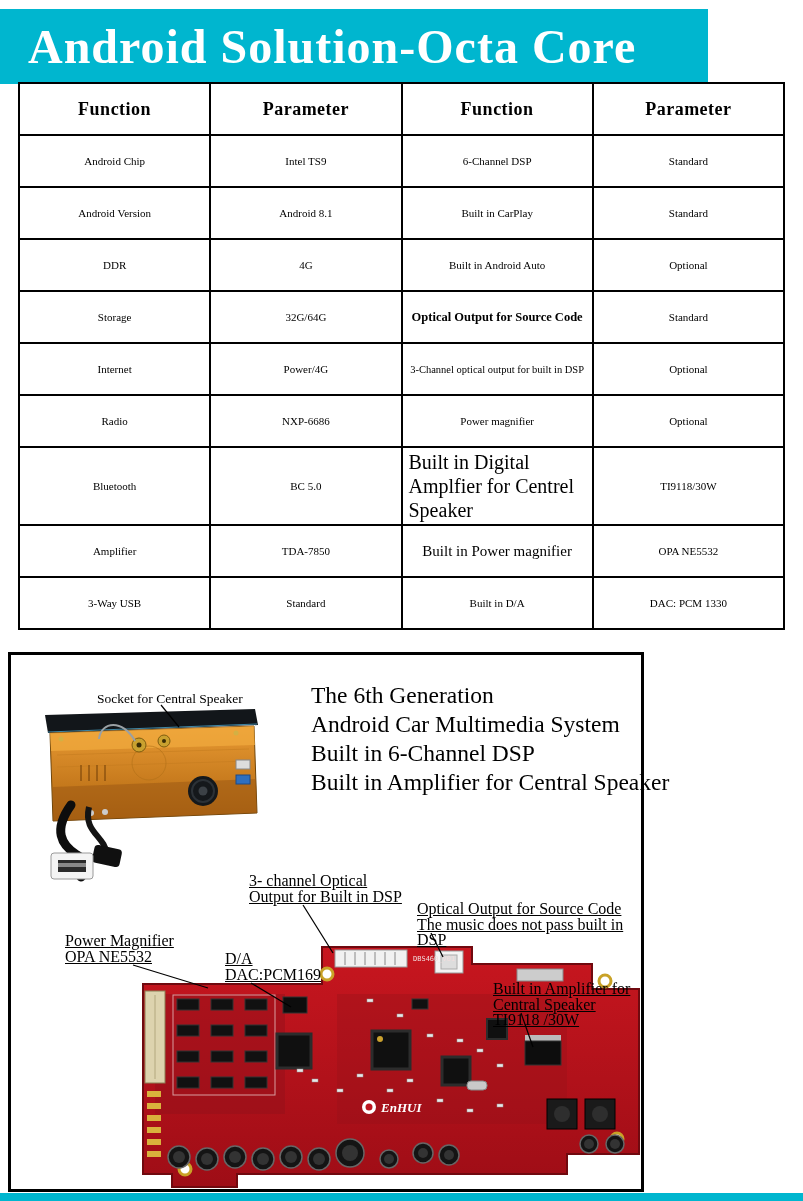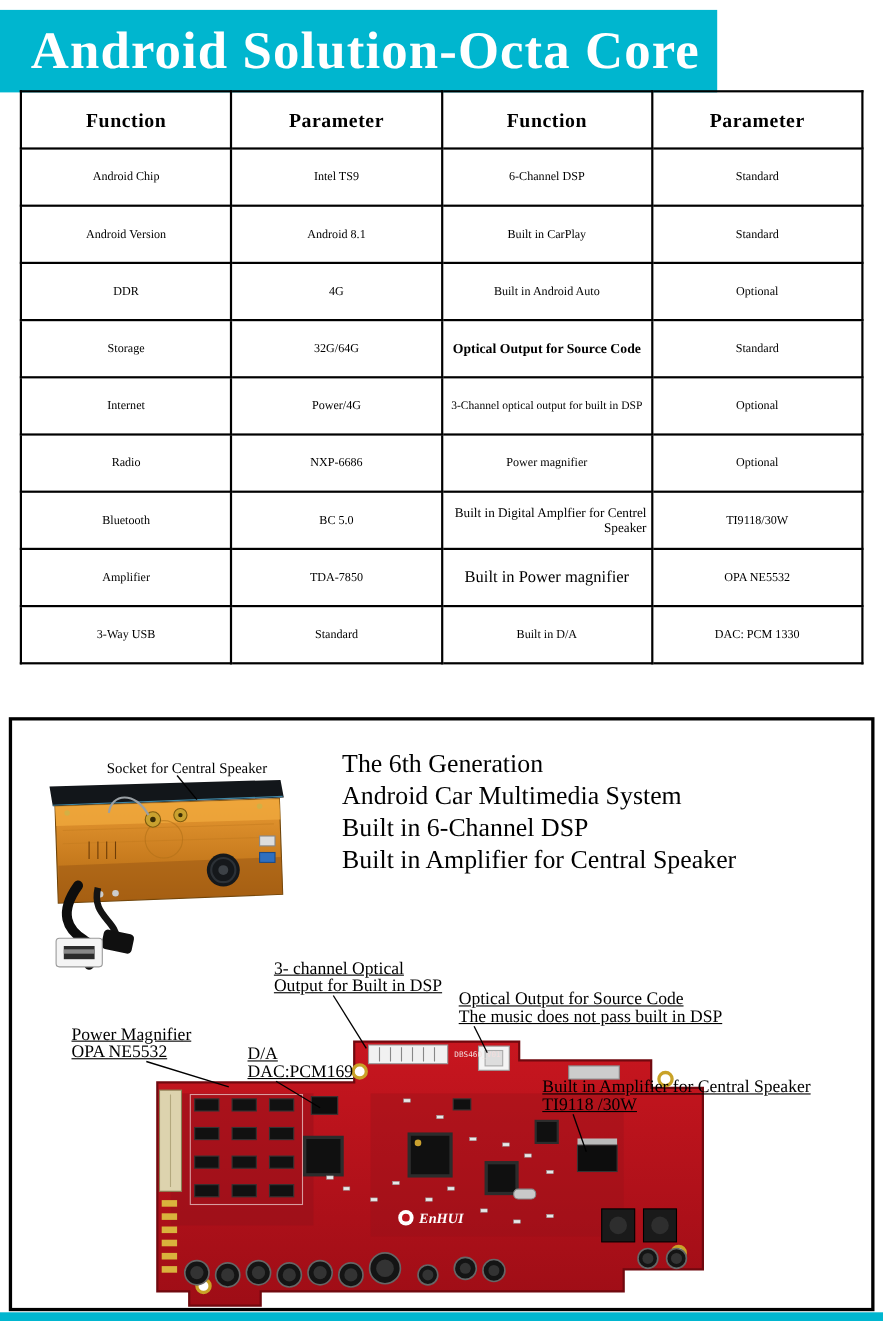--- a/index.html
+++ b/index.html
@@ -1,38 +1,38 @@
 <!DOCTYPE html>
 <html><head>
 <meta charset="utf-8">
 <style>
   * { margin:0; padding:0; box-sizing:border-box; }
   html,body { background:#fff; }
   body { width:803px; height:1201px; font-family:"Liberation Serif", serif; color:#000; }
   .page { position:relative; width:803px; height:1201px; background:#fff; overflow:hidden; }
 
   
-  .banner { position:absolute; top:9px; left:0; width:652px; height:75px;
+  .banner { position:absolute; top:9px; left:0; width:708px; height:75px;
             display:flex; align-items:center; padding-left:28px; }
   .banner h1 { color:#fff; font-size:48px; font-weight:bold; letter-spacing:1px; white-space:nowrap; }
   .bottom-bar { position:absolute; left:0; bottom:0; width:803px; height:8px; }
 
   
   .spec-table { position:absolute; top:82px; left:18px; width:767px; border-collapse:collapse; table-layout:fixed; }
   .spec-table th, .spec-table td { border:2px solid #000; height:52px; text-align:center;
        vertical-align:middle; font-size:11px; padding:2px 4px; }
   .spec-table th { font-size:18px; font-weight:bold; letter-spacing:.5px; }
   .spec-table col { width:25%; }
   td.fs12 { font-size:12.5px; font-weight:bold; }
   td.fs10 { font-size:10.5px; }
   td.fs15 { font-size:15px; }
-  td.left16 { text-align:right; font-size:12px; line-height:1.2; padding-left:6px; }
+  td.left16 { text-align:left; font-size:20px; line-height:1.2; padding-left:6px; }
 
   
-  .feature-box { position:absolute; top:652px; left:8px; width:787px; height:540px;
+  .feature-box { position:absolute; top:652px; left:8px; width:636px; height:540px;
                  border:3px solid #000; background:#fff; }
   .feature-box .abs { position:absolute; }
   .device-label { left:86px; top:36px; font-size:13.5px; z-index:5; }
   .headline { left:300px; top:26px; font-size:23.5px; line-height:29px; z-index:5; white-space:nowrap; }
   .ann { font-size:16px; line-height:15.5px; z-index:6;text-decoration:underline; }
   .ann-optical-dsp   { left:238px; top:218px; }
   .ann-optical-src   { left:406px; top:246px; }
   .ann-power         { left:54px;  top:278px; }
   .ann-dac           { left:214px; top:296px; }
   .ann-central-amp   { left:482px; top:326px; }

